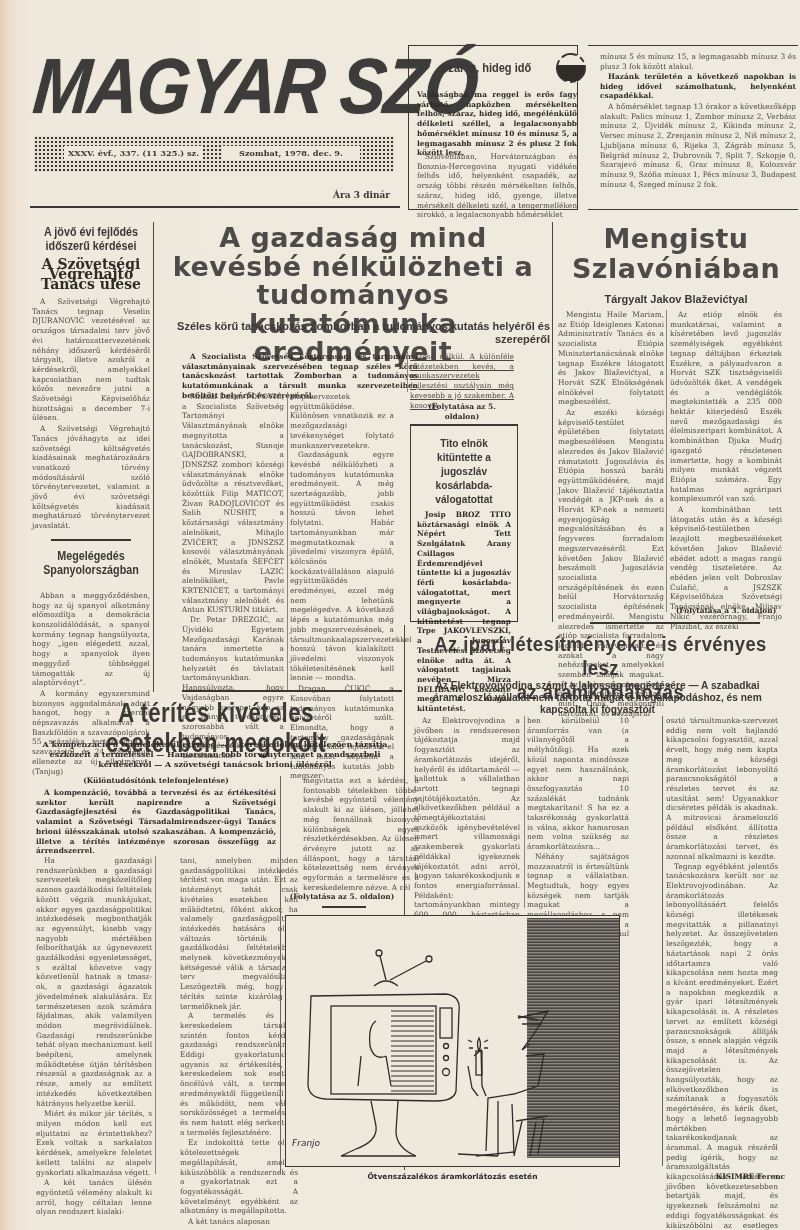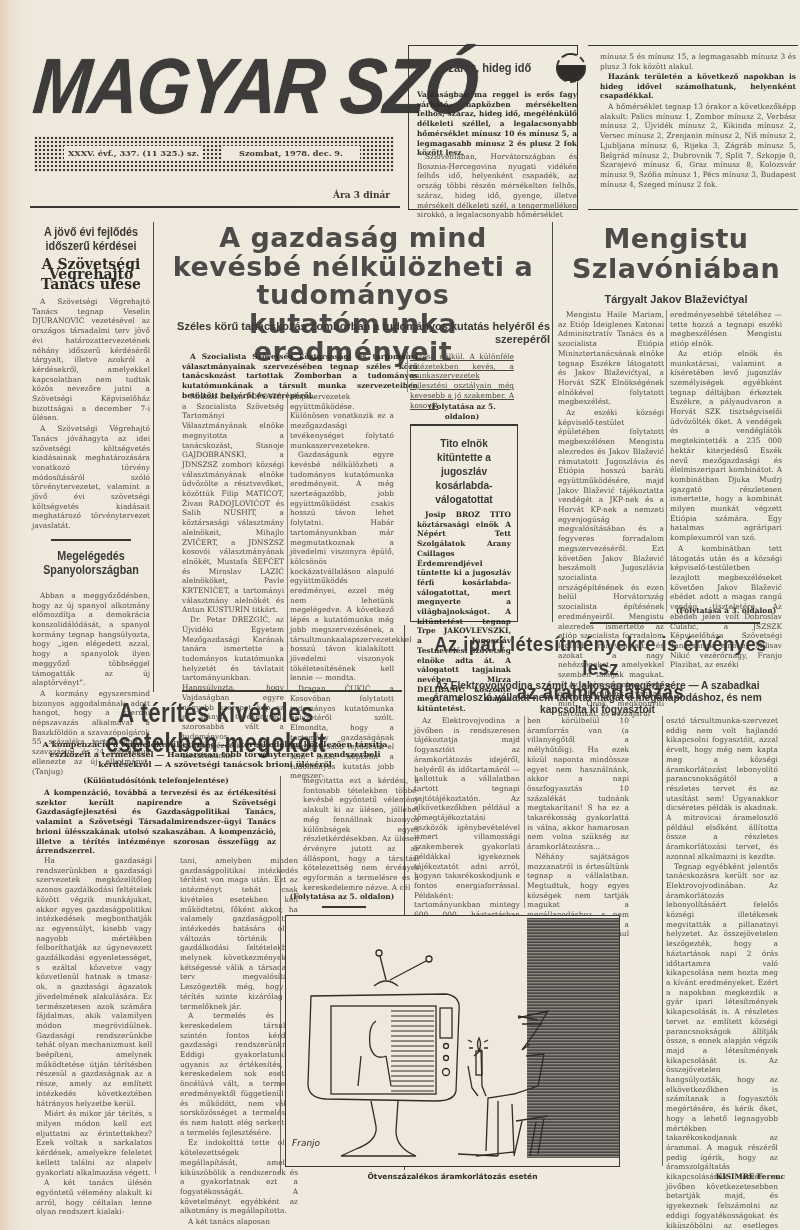--- a/index.html
+++ b/index.html
@@ -96,21 +96,20 @@
     <div>Mengistu</div>
     <div>Szlavóniában</div>
   </div>
   <div class="abs hl center" style="left:556px; top:293px; width:240px; font-size:11px;">Tárgyalt Jakov Blaževićtyal</div>
   <div class="abs txt" style="left:558px; top:310px; width:106px;">
     <div class="p">Mengistu Haile Mariam, az Etióp Ideiglenes Katonai Adminisztratív Tanács és a szocialista Etiópia Minisztertanácsának elnöke tegnap Eszékre látogatott és Jakov Blaževićtyal, a Horvát SZK Elnökségének elnökével folytatott megbeszélést.</div>
     <div class="p">Az eszéki községi képviselő-testület épületében folytatott megbeszélésen Mengistu alezredes és Jakov Blažević rámutatott Jugoszlávia és Etiópia hosszú baráti együttműködésére, majd Jakov Blažević tájékoztatta vendégét a JKP-nek és a Horvát KP-nek a nemzeti egyenjogúság megvalósításában és a fegyveres forradalom megszervezéséről. Ezt követően Jakov Blažević beszámolt Jugoszlávia szocialista országépítésének és ezen belül Horvátország szocialista építésének eredményeiről. Mengistu alezredes ismertette az etióp szocialista forradalom legfőbb irányvonalait, és azokat a nagy nehézségeket, amelyekkel szemben találják magukat. — Az a tény azonban, hogy önök barátaink vannak, mint, Önök, megkönnyíti harcunkat, és hozzájárul</div>
   </div>
   <div class="rule-v" style="left:666px; top:310px; height:302px; background:#8a857f;"></div>
   <div class="abs txt" style="left:670px; top:310px; width:112px;">
-    <div>eredményesebbé tételéhez — tette hozzá a tegnapi eszéki megbeszélésen Mengistu etióp elnök.</div>
     <div class="p">Az etióp elnök és munkatársai, valamint a kíséretében levő jugoszláv személyiségek egyébként tegnap déltájban érkeztek Eszékre, a pályaudvaron a Horvát SZK tisztségviselői üdvözölték őket. A vendégek és a vendéglátók megtekintették a 235 000 hektár kiterjedésű Eszék nevű mezőgazdasági és élelmiszeripari kombinátot. A kombinátban Djuka Mudrj igazgató részletesen ismertette, hogy a kombinát milyen munkát végzett Etiópia számára. Egy hatalmas agráripari komplexumról van szó.</div>
     <div class="p">A kombinátban tett látogatás után és a községi képviselő-testületben lezajlott megbeszéléseket követően Jakov Blažević ebédet adott a magas rangú vendég tiszteletére. Az ebéden jelen volt Dobroslav Ćulafić, a JSZSZK Képviselőháza Szövetségi Tanácsának elnöke, Milisav Nikić vezérőrnagy, Franjo Plazibat, az eszéki</div>
   </div>
   <div class="abs txt bold center" style="left:670px; top:606px; width:112px;">(Folytatása a 3. oldalon)</div>
   <div class="rule-h" style="left:590px; top:622px; width:170px;"></div>
 
   <div class="rule-v" style="left:404px; top:625px; height:545px;"></div>
   <div class="abs hl-heavy center" style="left:408px; top:632px; width:385px; font-size:20px; line-height:24px; font-family:'Liberation Sans', sans-serif; transform:scaleX(0.92); transform-origin:center top; color:#3d3b39;">
     <div>Az ipari létesítményekre is érvényes lesz</div>
     <div>az áramkorlátozás</div>

